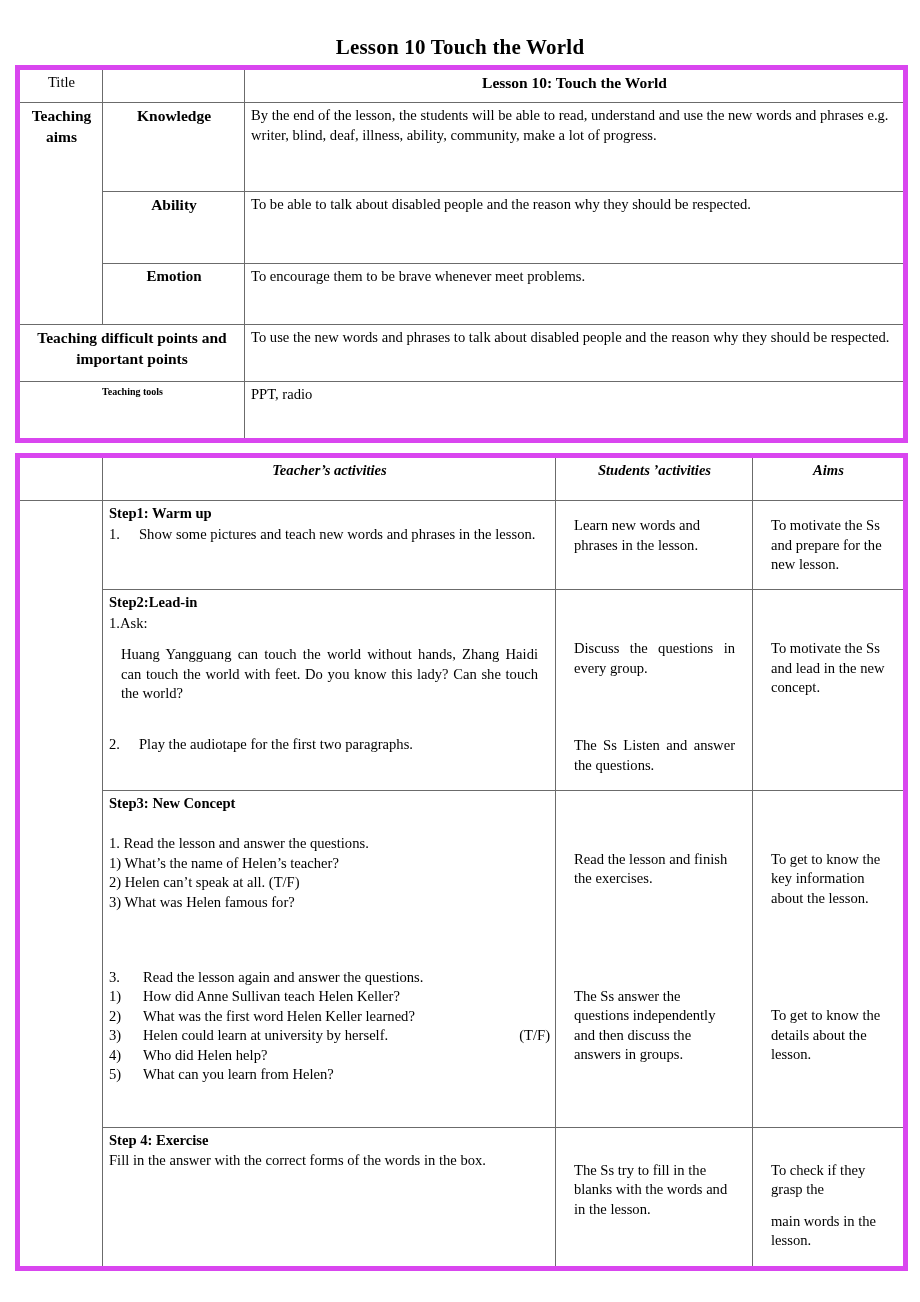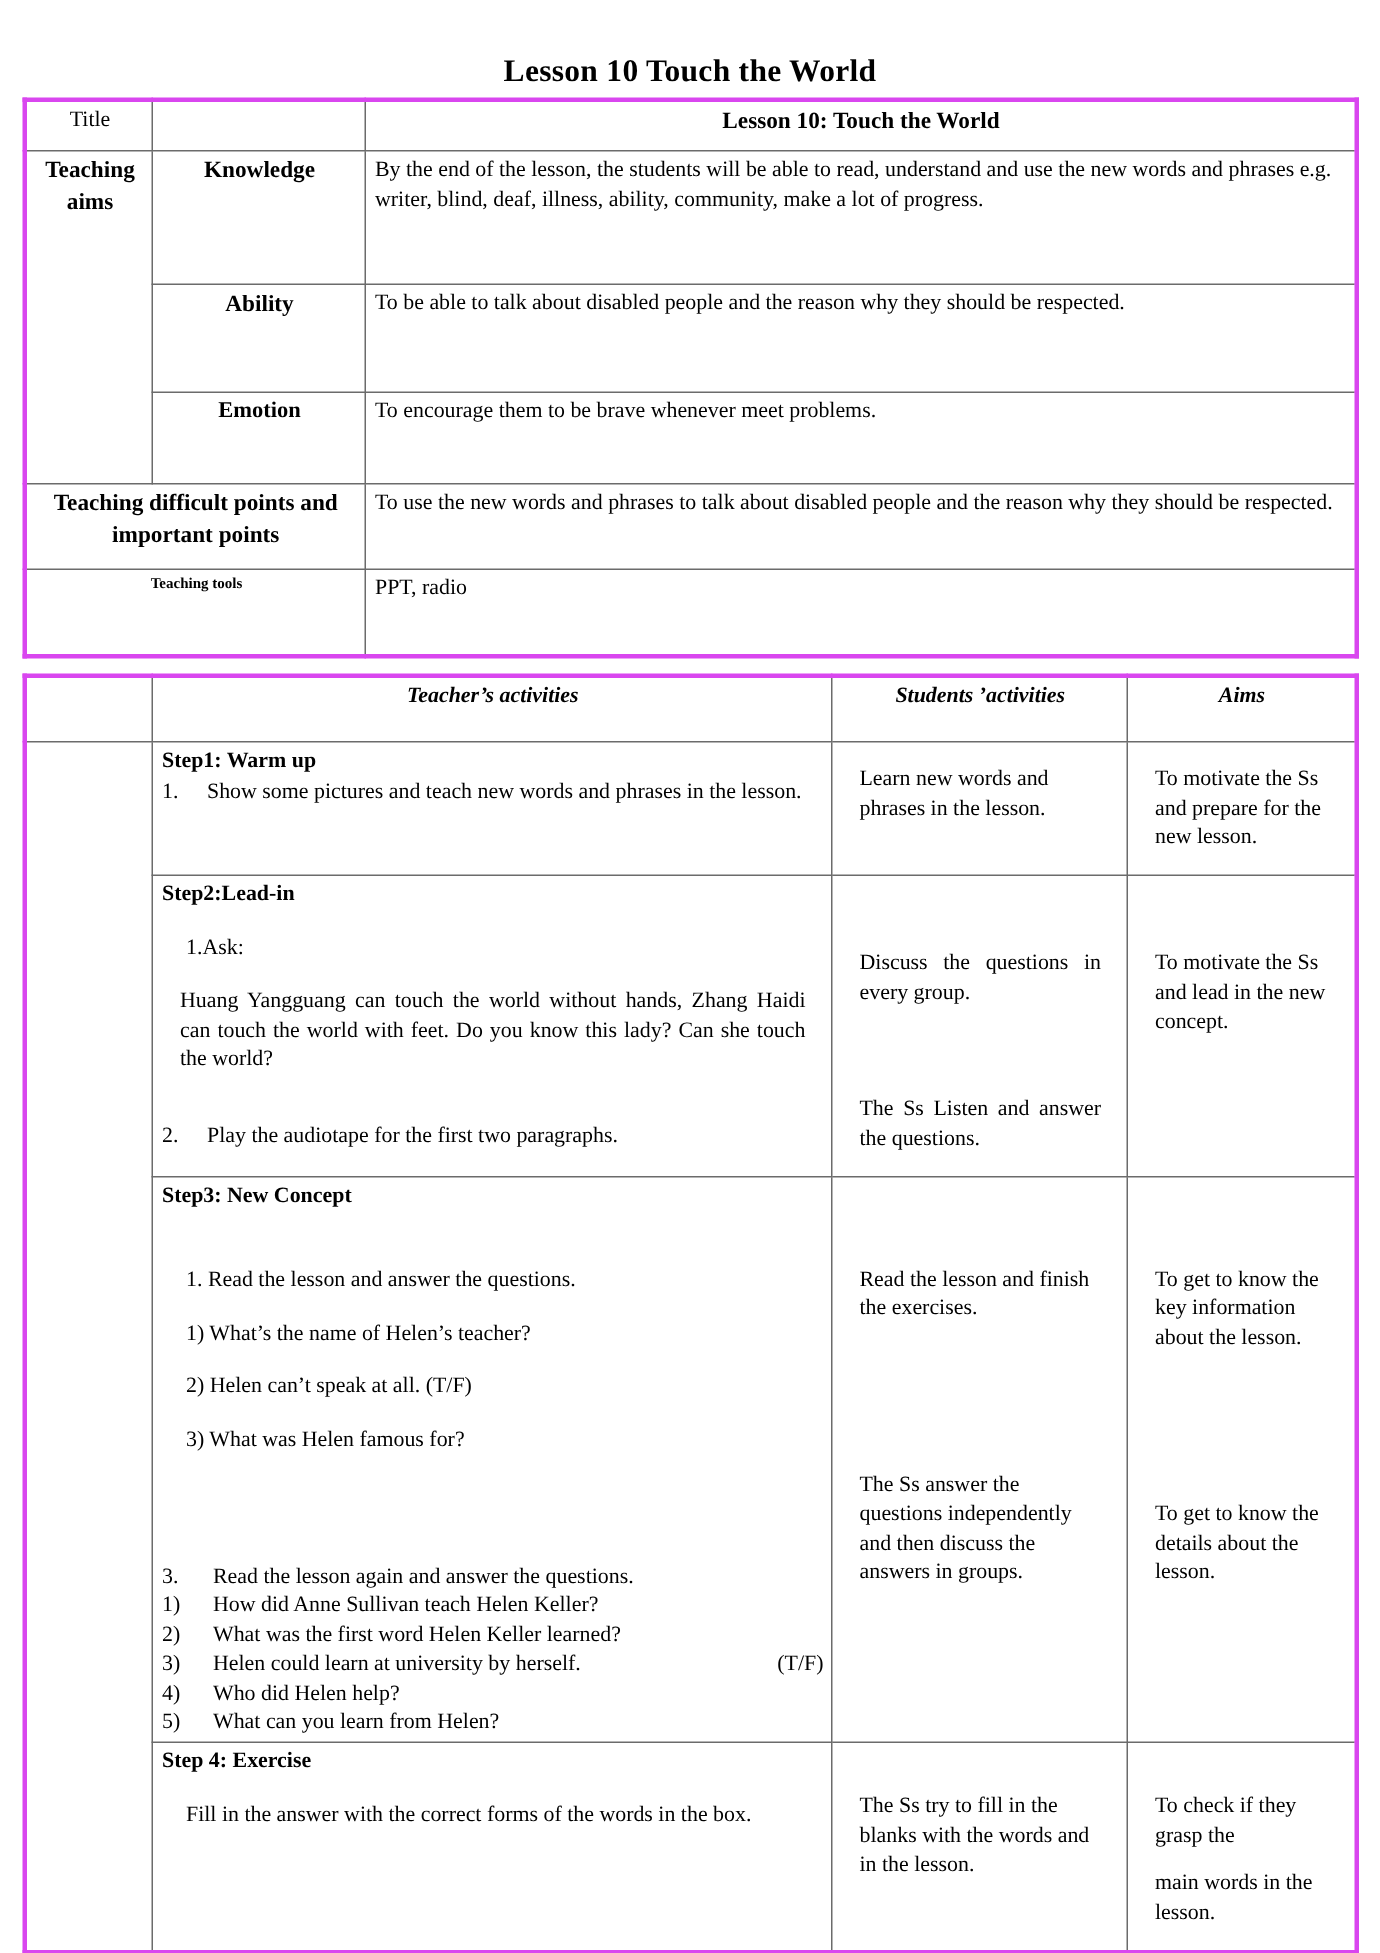--- a/index.html
+++ b/index.html
@@ -32,21 +32,21 @@
     padding-bottom: 6px;
     letter-spacing: 0.2px;
   }
 
   
   table.grid {
     border-collapse: collapse;
     table-layout: fixed;
     margin: 0 15px;
     width: 890px;
-    border: 3px solid #d946ef;
+    border: 5px solid #d946ef;
   }
   table.grid td {
     border: 1px solid #6b6b6b;
     vertical-align: top;
     padding: 3px 5px 3px 6px;
     font-size: 14.6px;
     line-height: 1.33;
   }
   td.ctr {
     text-align: center;
@@ -98,21 +98,21 @@
   .numline .num.wide {
     width: 34px;
     flex: 0 0 34px;
   }
   .numline .txt {
     flex: 1 1 auto;
   }
   .numline .tf {
     padding-left: 72px;
   }
-  .plainline { margin: 16px; }
+  .plainline { margin: 0; }
 </style>
 </head>
 <body>
 
 <div class="page">
 
   <div class="doc-title">Lesson 10 Touch the World</div>
 
   <table class="grid">
     <colgroup>

